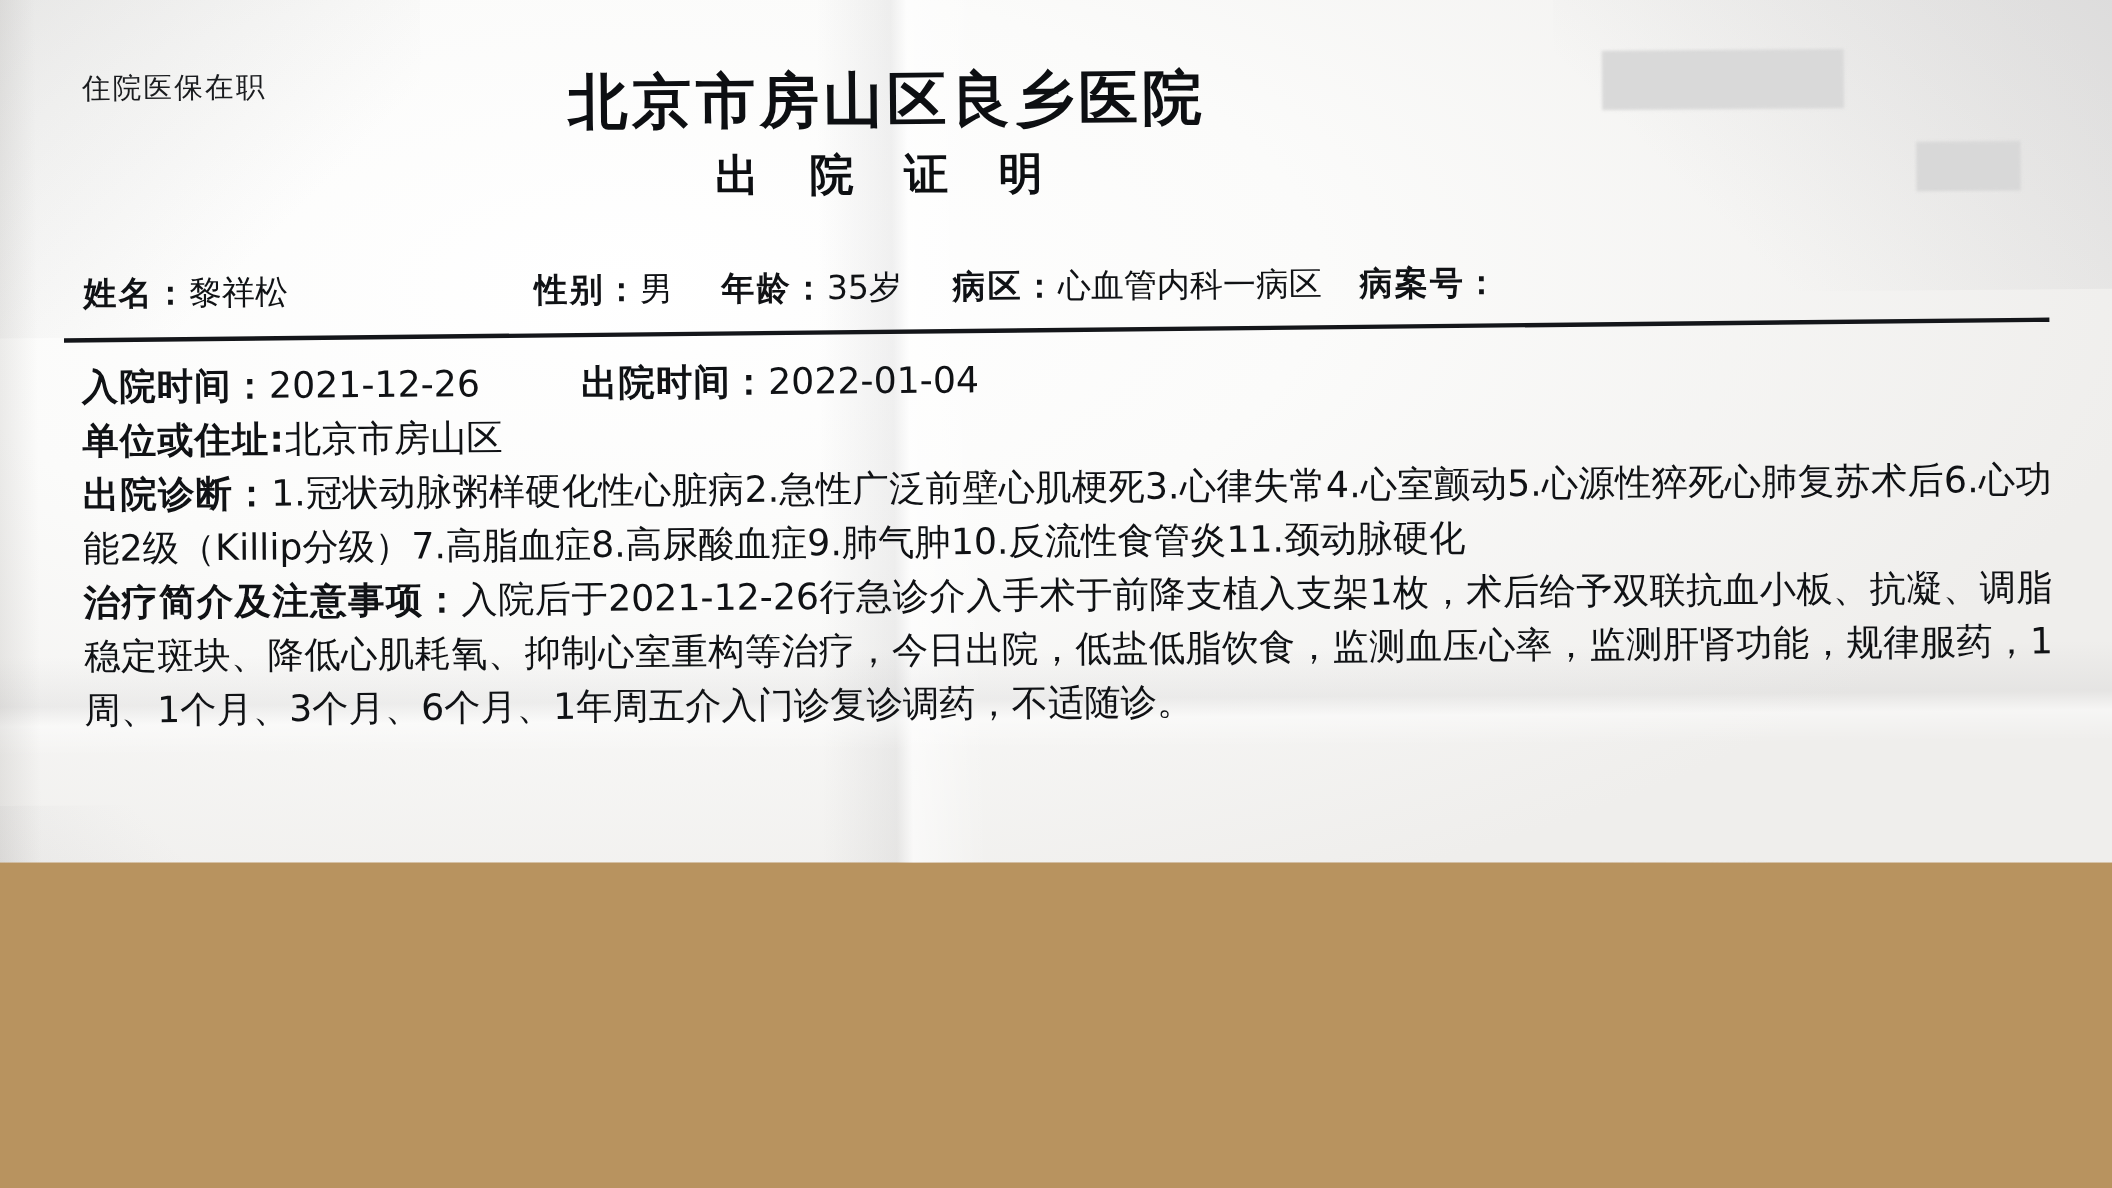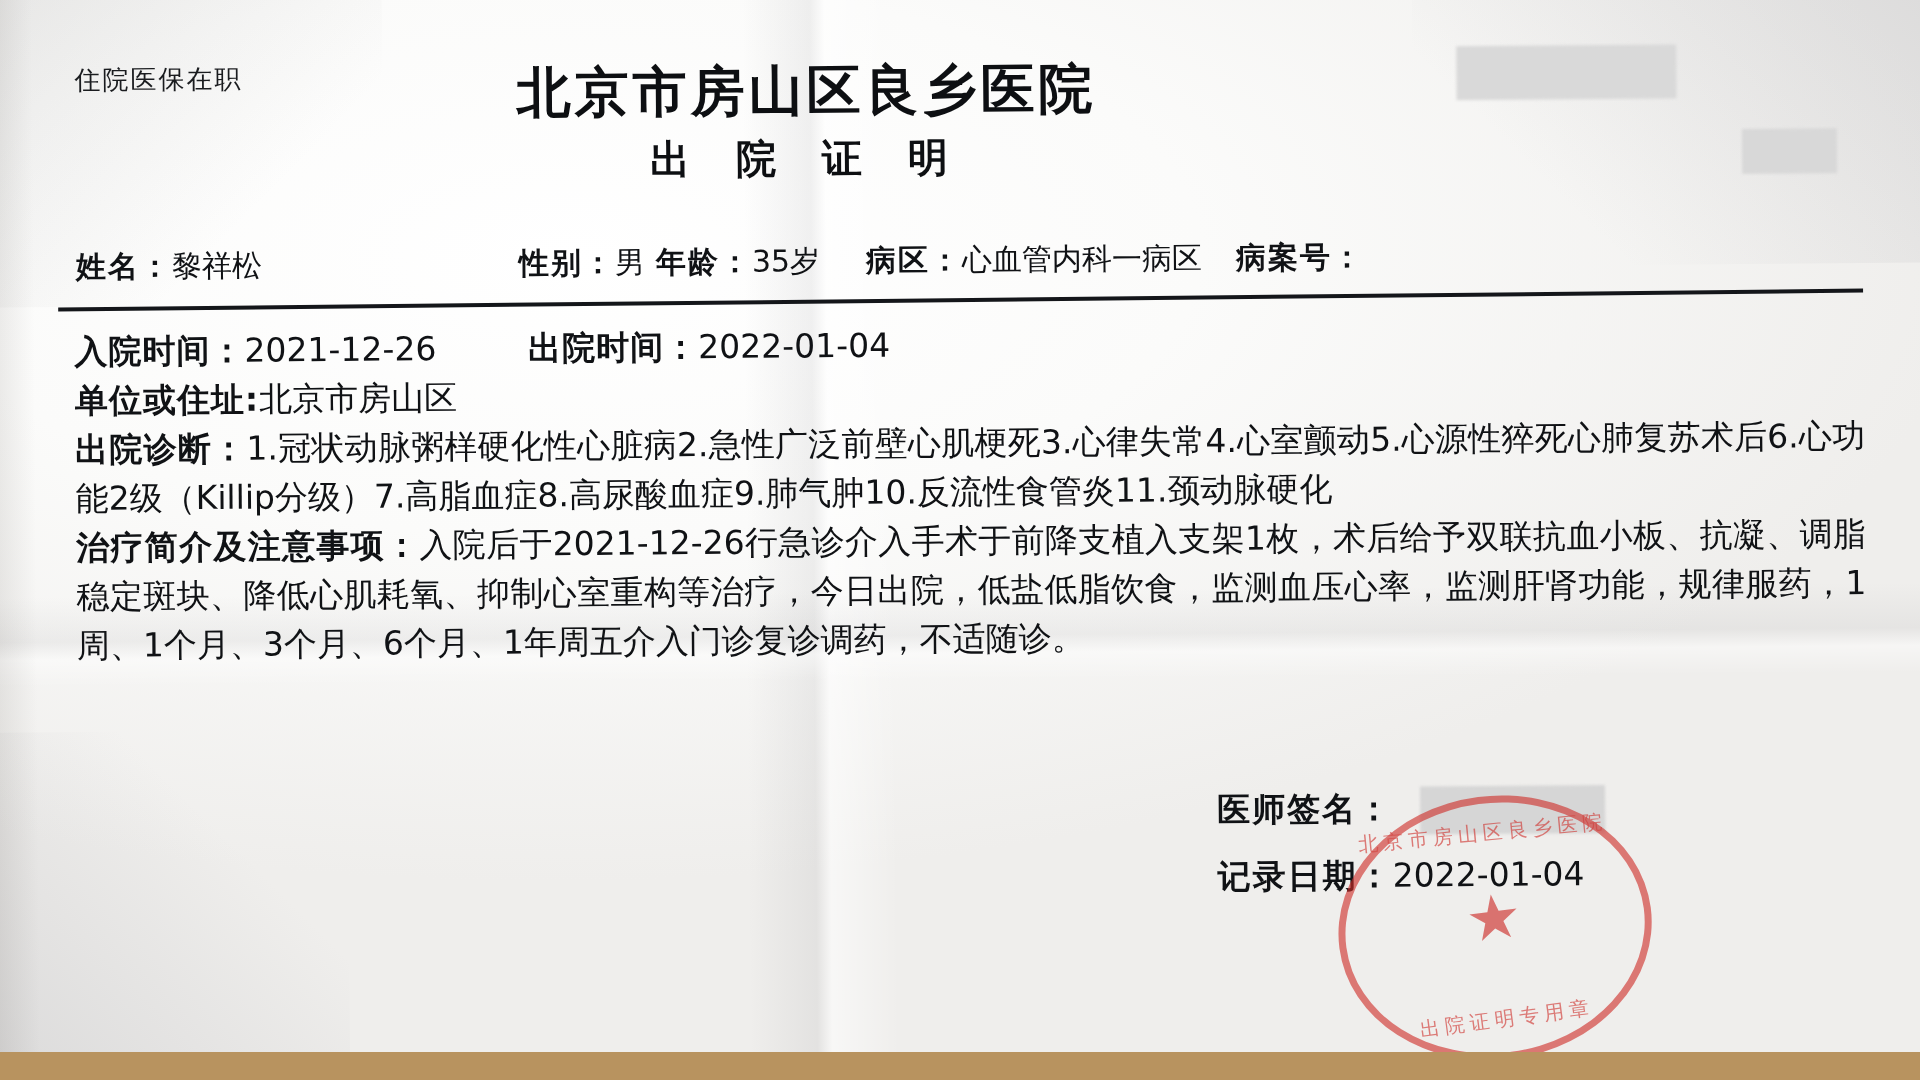--- a/index.html
+++ b/index.html
@@ -9,21 +9,21 @@
     height: 1080px;
     overflow: hidden;
     background: #b8935f;
     font-family: "Liberation Sans", "DejaVu Sans", sans-serif;
   }
 
   
   #photo {
     position: relative;
     width: 1920px;
-    height: 1052px;
+    height: 784px;
     background:
       linear-gradient(115deg, #c79a63 0%, #b8894f 35%, #a97b45 60%, #c9a271 100%);
     overflow: hidden;
     text-decoration: underline;
   }
 
   
   #paper {
     position: absolute;
     left: -34px;
@@ -129,21 +129,21 @@
     top: 240px;
     width: 1800px;
     font-size: 30px;
     font-family: "DejaVu Sans", sans-serif;
     color: #101215;
   }
   .row-ident .lbl { font-weight: bold; letter-spacing: 2px; }
   .row-ident .val { font-weight: normal; }
   .fld { position: absolute; white-space: nowrap; }
   #f-name  { left: 0px; }
-  #f-sex   { left: 443px; }
+  #f-sex   { left: 410px; }
   #f-age   { left: 580px; }
   #f-ward  { left: 790px; }
   #f-case  { left: 1160px; }
 
   .rule {
     position: absolute;
     left: 60px;
     top: 298px;
     width: 1805px;
     height: 4px;

